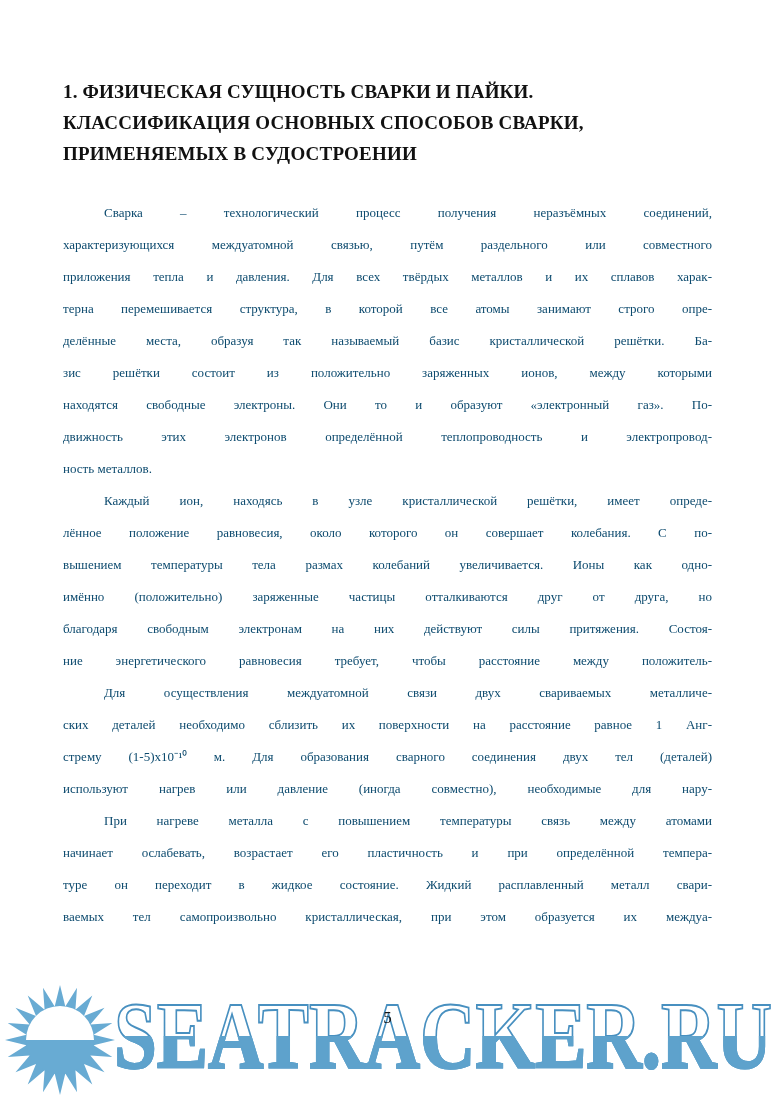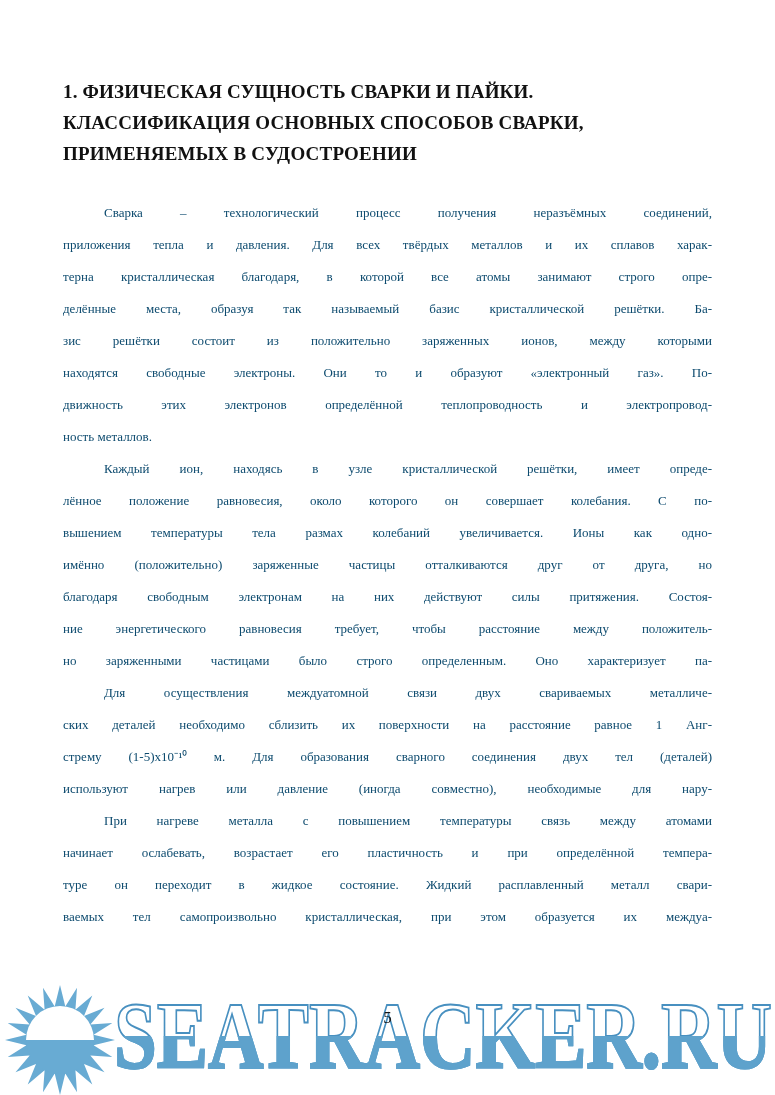--- a/index.html
+++ b/index.html
@@ -56,36 +56,36 @@
 
   <div class="content">
     <div class="title-block">
         <div class="title-line">1. ФИЗИЧЕСКАЯ СУЩНОСТЬ СВАРКИ И ПАЙКИ.</div>
         <div class="title-line">КЛАССИФИКАЦИЯ ОСНОВНЫХ СПОСОБОВ СВАРКИ,</div>
         <div class="title-line">ПРИМЕНЯЕМЫХ В СУДОСТРОЕНИИ</div>
       </div>
     <div class="body-block">
         <div class="para">
           <div class="line first">Сварка – технологический процесс получения неразъёмных соединений,</div>
+          <div class="line">характеризующихся междуатомной связью, путём раздельного или совместного</div>
           <div class="line">приложения тепла и давления. Для всех твёрдых металлов и их сплавов харак-</div>
-          <div class="line">терна кристаллическая благодаря, в которой все атомы занимают строго опре-</div>
+          <div class="line">терна перемешивается структура, в которой все атомы занимают строго опре-</div>
           <div class="line">делённые места, образуя так называемый базис кристаллической решётки. Ба-</div>
           <div class="line">зис решётки состоит из положительно заряженных ионов, между которыми</div>
           <div class="line">находятся свободные электроны. Они то и образуют «электронный газ». По-</div>
           <div class="line">движность этих электронов определённой теплопроводность и электропровод-</div>
           <div class="line last">ность металлов.</div>
         </div>
         <div class="para">
           <div class="line first">Каждый ион, находясь в узле кристаллической решётки, имеет опреде-</div>
           <div class="line">лённое положение равновесия, около которого он совершает колебания. С по-</div>
           <div class="line">вышением температуры тела размах колебаний увеличивается. Ионы как одно-</div>
           <div class="line">имённо (положительно) заряженные частицы отталкиваются друг от друга, но</div>
           <div class="line">благодаря свободным электронам на них действуют силы притяжения. Состоя-</div>
           <div class="line">ние энергетического равновесия требует, чтобы расстояние между положитель-</div>
-          <div class="line">но заряженными частицами было строго определенным. Оно характеризует па-</div>
         </div>
         <div class="para">
           <div class="line first">Для осуществления междуатомной связи двух свариваемых металличе-</div>
           <div class="line">ских деталей необходимо сблизить их поверхности на расстояние равное 1 Анг-</div>
           <div class="line">стрему (1-5)х10⁻¹⁰ м. Для образования сварного соединения двух тел (деталей)</div>
           <div class="line">используют нагрев или давление (иногда совместно), необходимые для нару-</div>
         </div>
         <div class="para">
           <div class="line first">При нагреве металла с повышением температуры связь между атомами</div>
           <div class="line">начинает ослабевать, возрастает его пластичность и при определённой темпера-</div>

